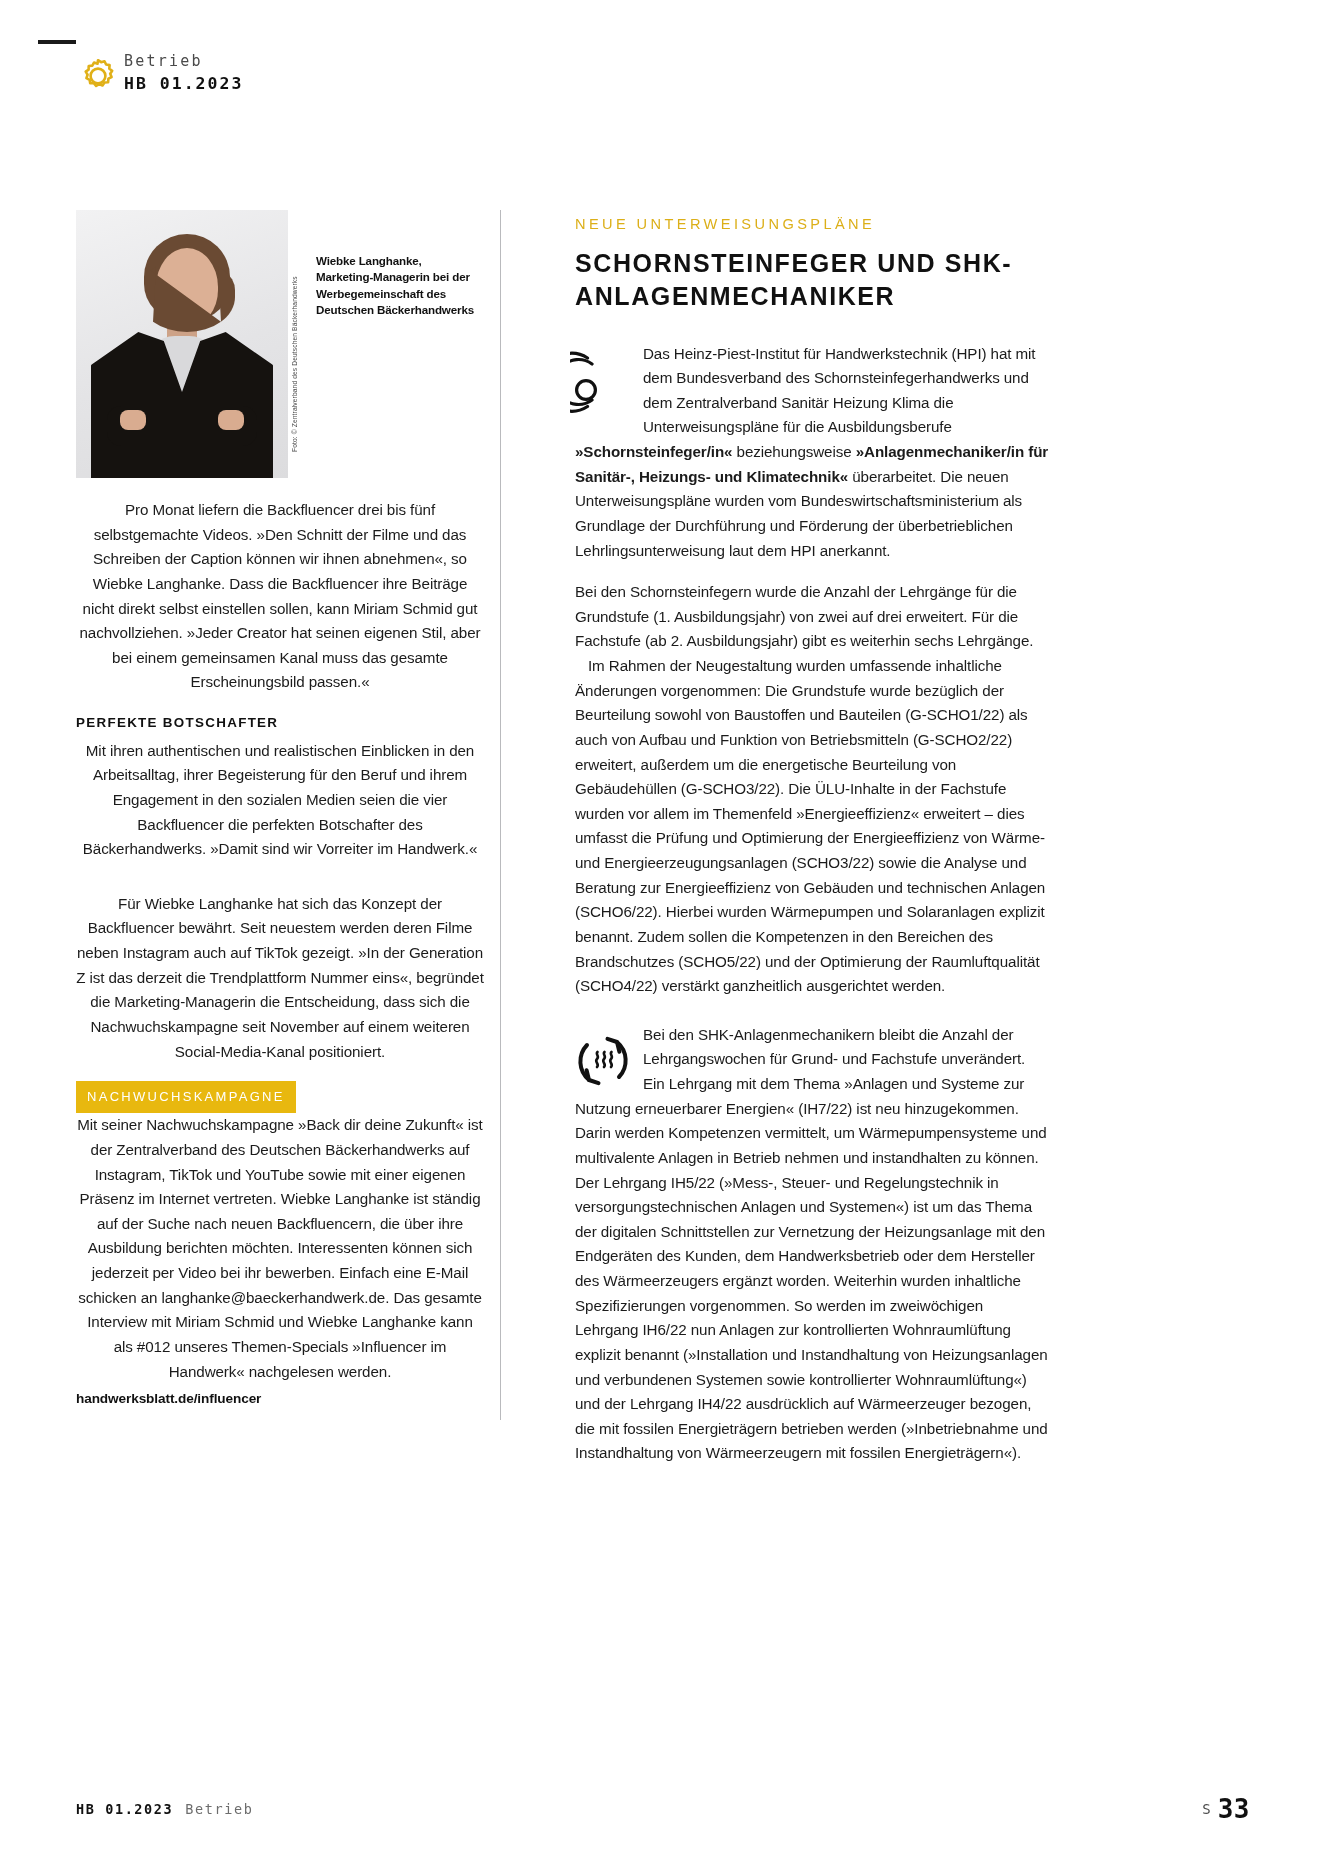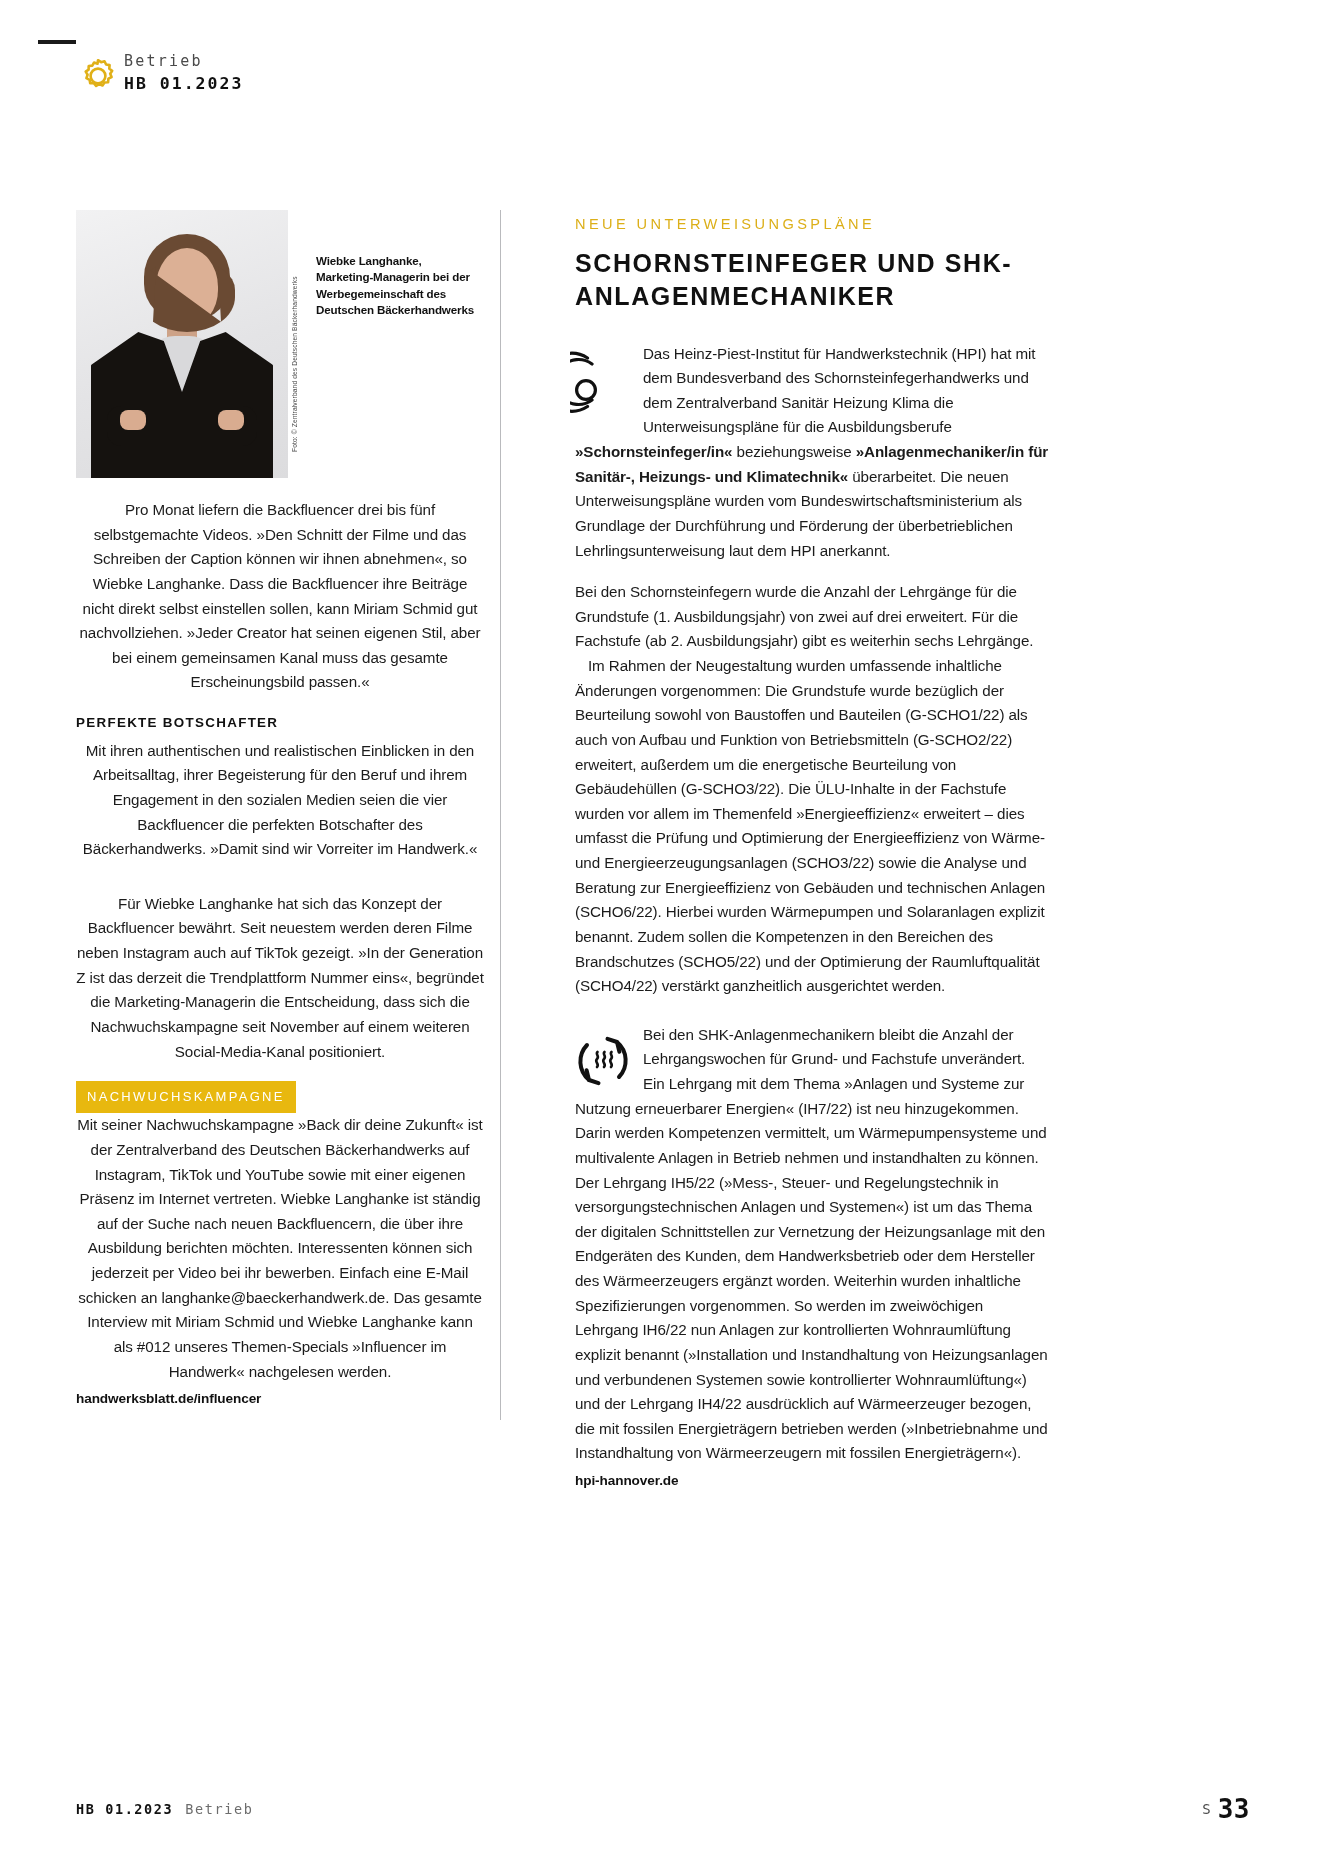--- a/index.html
+++ b/index.html
@@ -433,21 +433,20 @@
           <g fill="none" stroke="#111" stroke-width="2.6" stroke-linecap="round">
             <path d="M30 42 c3-3 -3-5 0-8 c3-3 -2-4.5 0.5-7"></path>
             <path d="M37 42 c3-3 -3-5 0-8 c3-3 -2-4.5 0.5-7"></path>
             <path d="M44 42 c3-3 -3-5 0-8 c3-3 -2-4.5 0.5-7"></path>
           </g>
         </svg>
       </div>
       <p style="margin-bottom:4px;">Bei den SHK-Anlagenmechanikern bleibt die Anzahl der Lehrgangswochen für Grund- und Fachstufe unverändert. Ein Lehrgang mit dem Thema »Anlagen und Systeme zur Nutzung erneuerbarer Energien« (IH7/22) ist neu hinzugekommen. Darin werden Kompetenzen vermittelt, um Wärmepumpensysteme und multivalente Anlagen in Betrieb nehmen und instandhalten zu können. Der Lehrgang IH5/22 (»Mess-, Steuer- und Regelungstechnik in versorgungstechnischen Anlagen und Systemen«) ist um das Thema der digitalen Schnittstellen zur Vernetzung der Heizungsanlage mit den Endgeräten des Kunden, dem Handwerksbetrieb oder dem Hersteller des Wärmeerzeugers ergänzt worden. Weiterhin wurden inhaltliche Spezifizierungen vorgenommen. So werden im zweiwöchigen Lehrgang IH6/22 nun Anlagen zur kontrollierten Wohnraumlüftung explizit benannt (»Installation und Instandhaltung von Heizungsanlagen und verbundenen Systemen sowie kontrollierter Wohnraumlüftung«) und der Lehrgang IH4/22 ausdrücklich auf Wärmeerzeuger bezogen, die mit fossilen Energieträgern betrieben werden (»Inbetriebnahme und Instandhaltung von Wärmeerzeugern mit fossilen Energieträgern«).</p>
     </div>
 
-    <div class="weblink">hpi-hannover.de</div>
   </div>
 </div>
 
 <div id="page-footer">
   <div class="footer-left">
     <span class="fl-issue">HB 01.2023</span><span class="fl-section">Betrieb</span>
   </div>
   <div class="footer-right">
     <span class="fr-s">S</span><span class="fr-num">33</span>
   </div>

